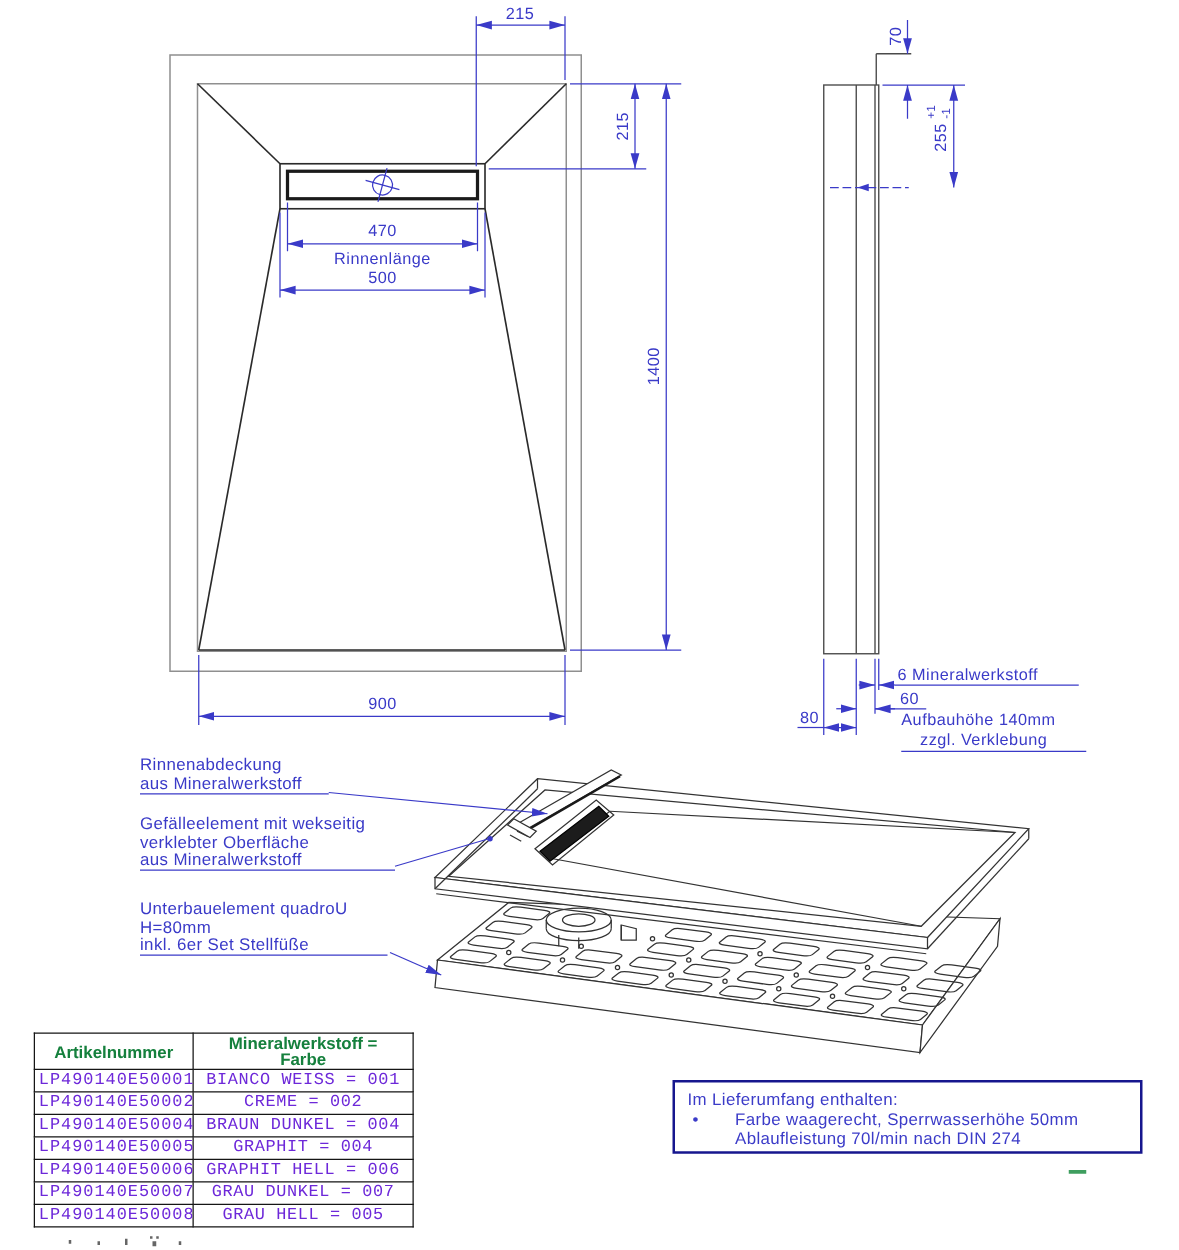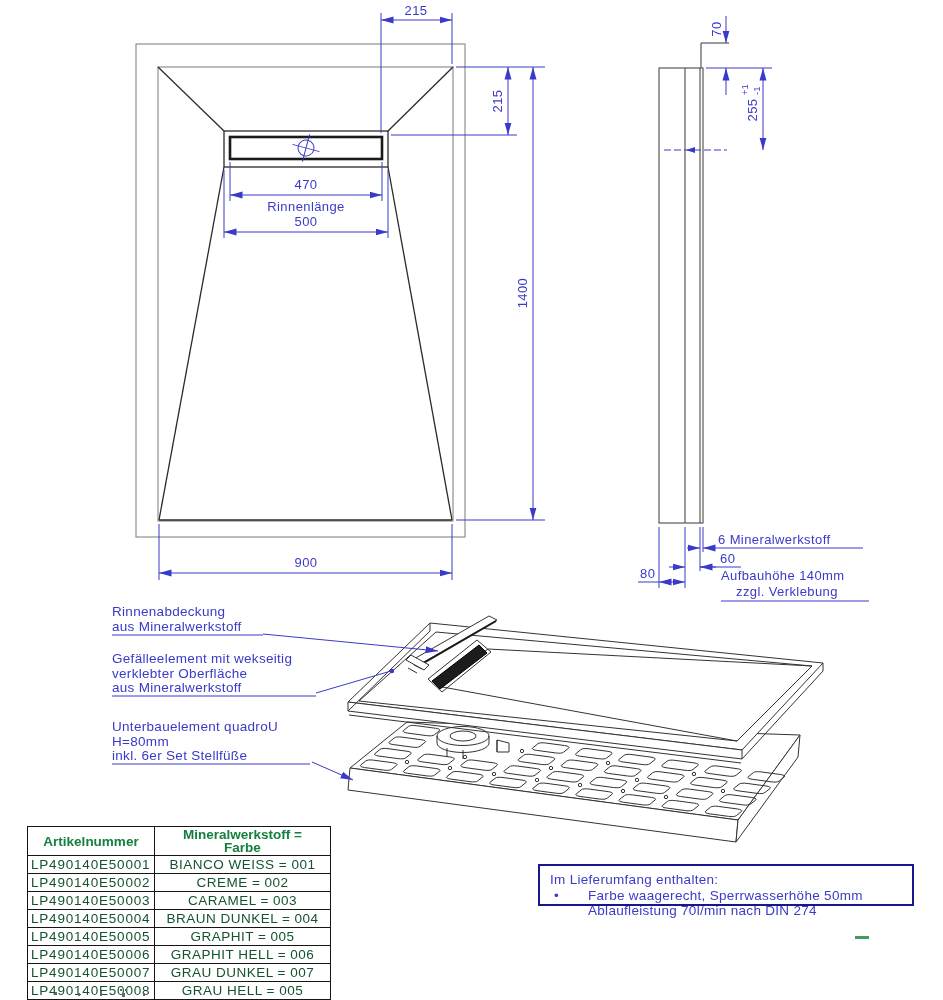--- a/index.html
+++ b/index.html
@@ -20,26 +20,26 @@
   .dim-s{font:9.5px "Liberation Sans",sans-serif;fill:#3a3ac8;}
   .lbl{font:13.5px "Liberation Sans",sans-serif;fill:#3a3ac8;letter-spacing:.3px;}
   .darr{fill:#3a3ac8;}
 
   
   .dtable{position:absolute;left:27px;top:826px;width:301px;border-collapse:collapse;
           table-layout:fixed;}
   .dtable th,.dtable td{border:1.6px solid #151515;overflow:hidden;white-space:nowrap;}
   .dtable th{color:#15803d;font-size:13.5px;font-weight:bold;line-height:13px;
              text-align:center;padding:1px 0;}
-  .dtable td{color:#14532d;font-size:13.5px;height:17px;padding:0 3px;letter-spacing:.8px;}
+  .dtable td{color:#6d28d9;font-size:13.5px;height:17px;padding:0 3px;letter-spacing:.8px;font-family:Liberation Mono, monospace;}
   .dtable td.c1{text-align:left;width:126px;}
   .dtable td.c2{text-align:center;width:175px;letter-spacing:.5px;}
 
   
-  .delivery{position:absolute;left:538px;top:864px;width:376px;height:42px;
+  .delivery{position:absolute;left:538px;top:864px;width:376px;height:59px;
             border:2px solid #16168e;box-sizing:border-box;color:#3b3bc8;
             font-size:13.5px;letter-spacing:.3px;padding:6px 0 0 10px;}
   .d-item{display:flex;margin-top:1px;}
   .d-bullet{width:34px;text-align:left;padding-left:4px;}
   .d-lines{line-height:15px;}
 
   .green-mark{position:absolute;left:855px;top:936px;width:14px;height:3px;background:#3f9e5f;}
   .dotrow span{position:absolute;background:#666;}
 </style>
 </head>
@@ -281,30 +281,26 @@
   </tr>
   <tr>
           <td class="c1">LP490140E50001</td>
           <td class="c2">BIANCO WEISS = 001</td>
         </tr>
   <tr>
           <td class="c1">LP490140E50002</td>
           <td class="c2">CREME = 002</td>
         </tr>
   <tr>
-          <td class="c1">LP490140E50003</td>
-          <td class="c2">CARAMEL = 003</td>
-        </tr>
-  <tr>
           <td class="c1">LP490140E50004</td>
           <td class="c2">BRAUN DUNKEL = 004</td>
         </tr>
   <tr>
           <td class="c1">LP490140E50005</td>
-          <td class="c2">GRAPHIT = 005</td>
+          <td class="c2">GRAPHIT = 004</td>
         </tr>
   <tr>
           <td class="c1">LP490140E50006</td>
           <td class="c2">GRAPHIT HELL = 006</td>
         </tr>
   <tr>
           <td class="c1">LP490140E50007</td>
           <td class="c2">GRAU DUNKEL = 007</td>
         </tr>
   <tr>

